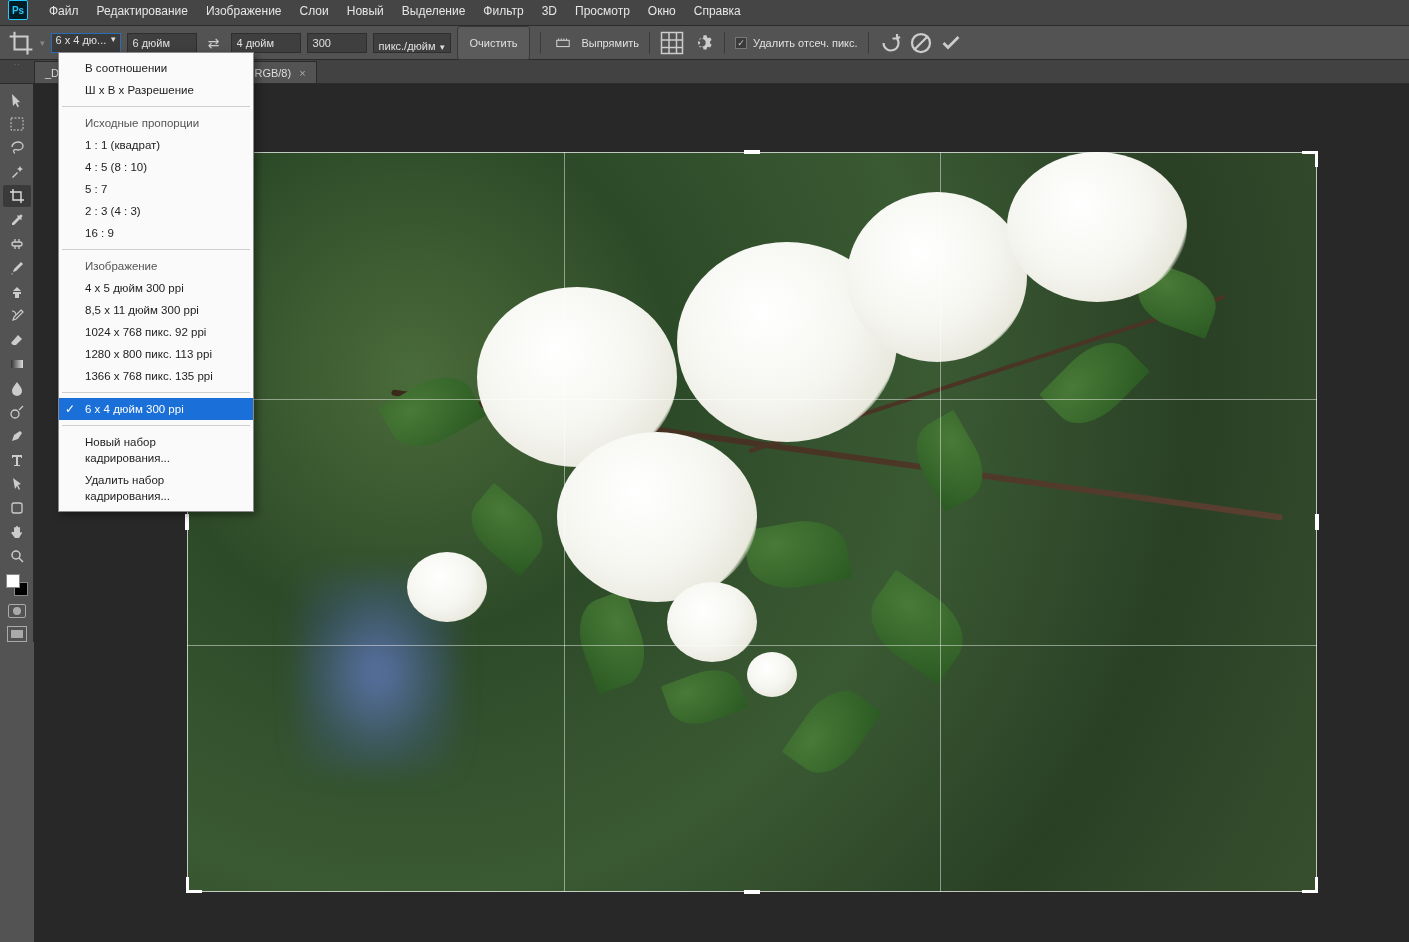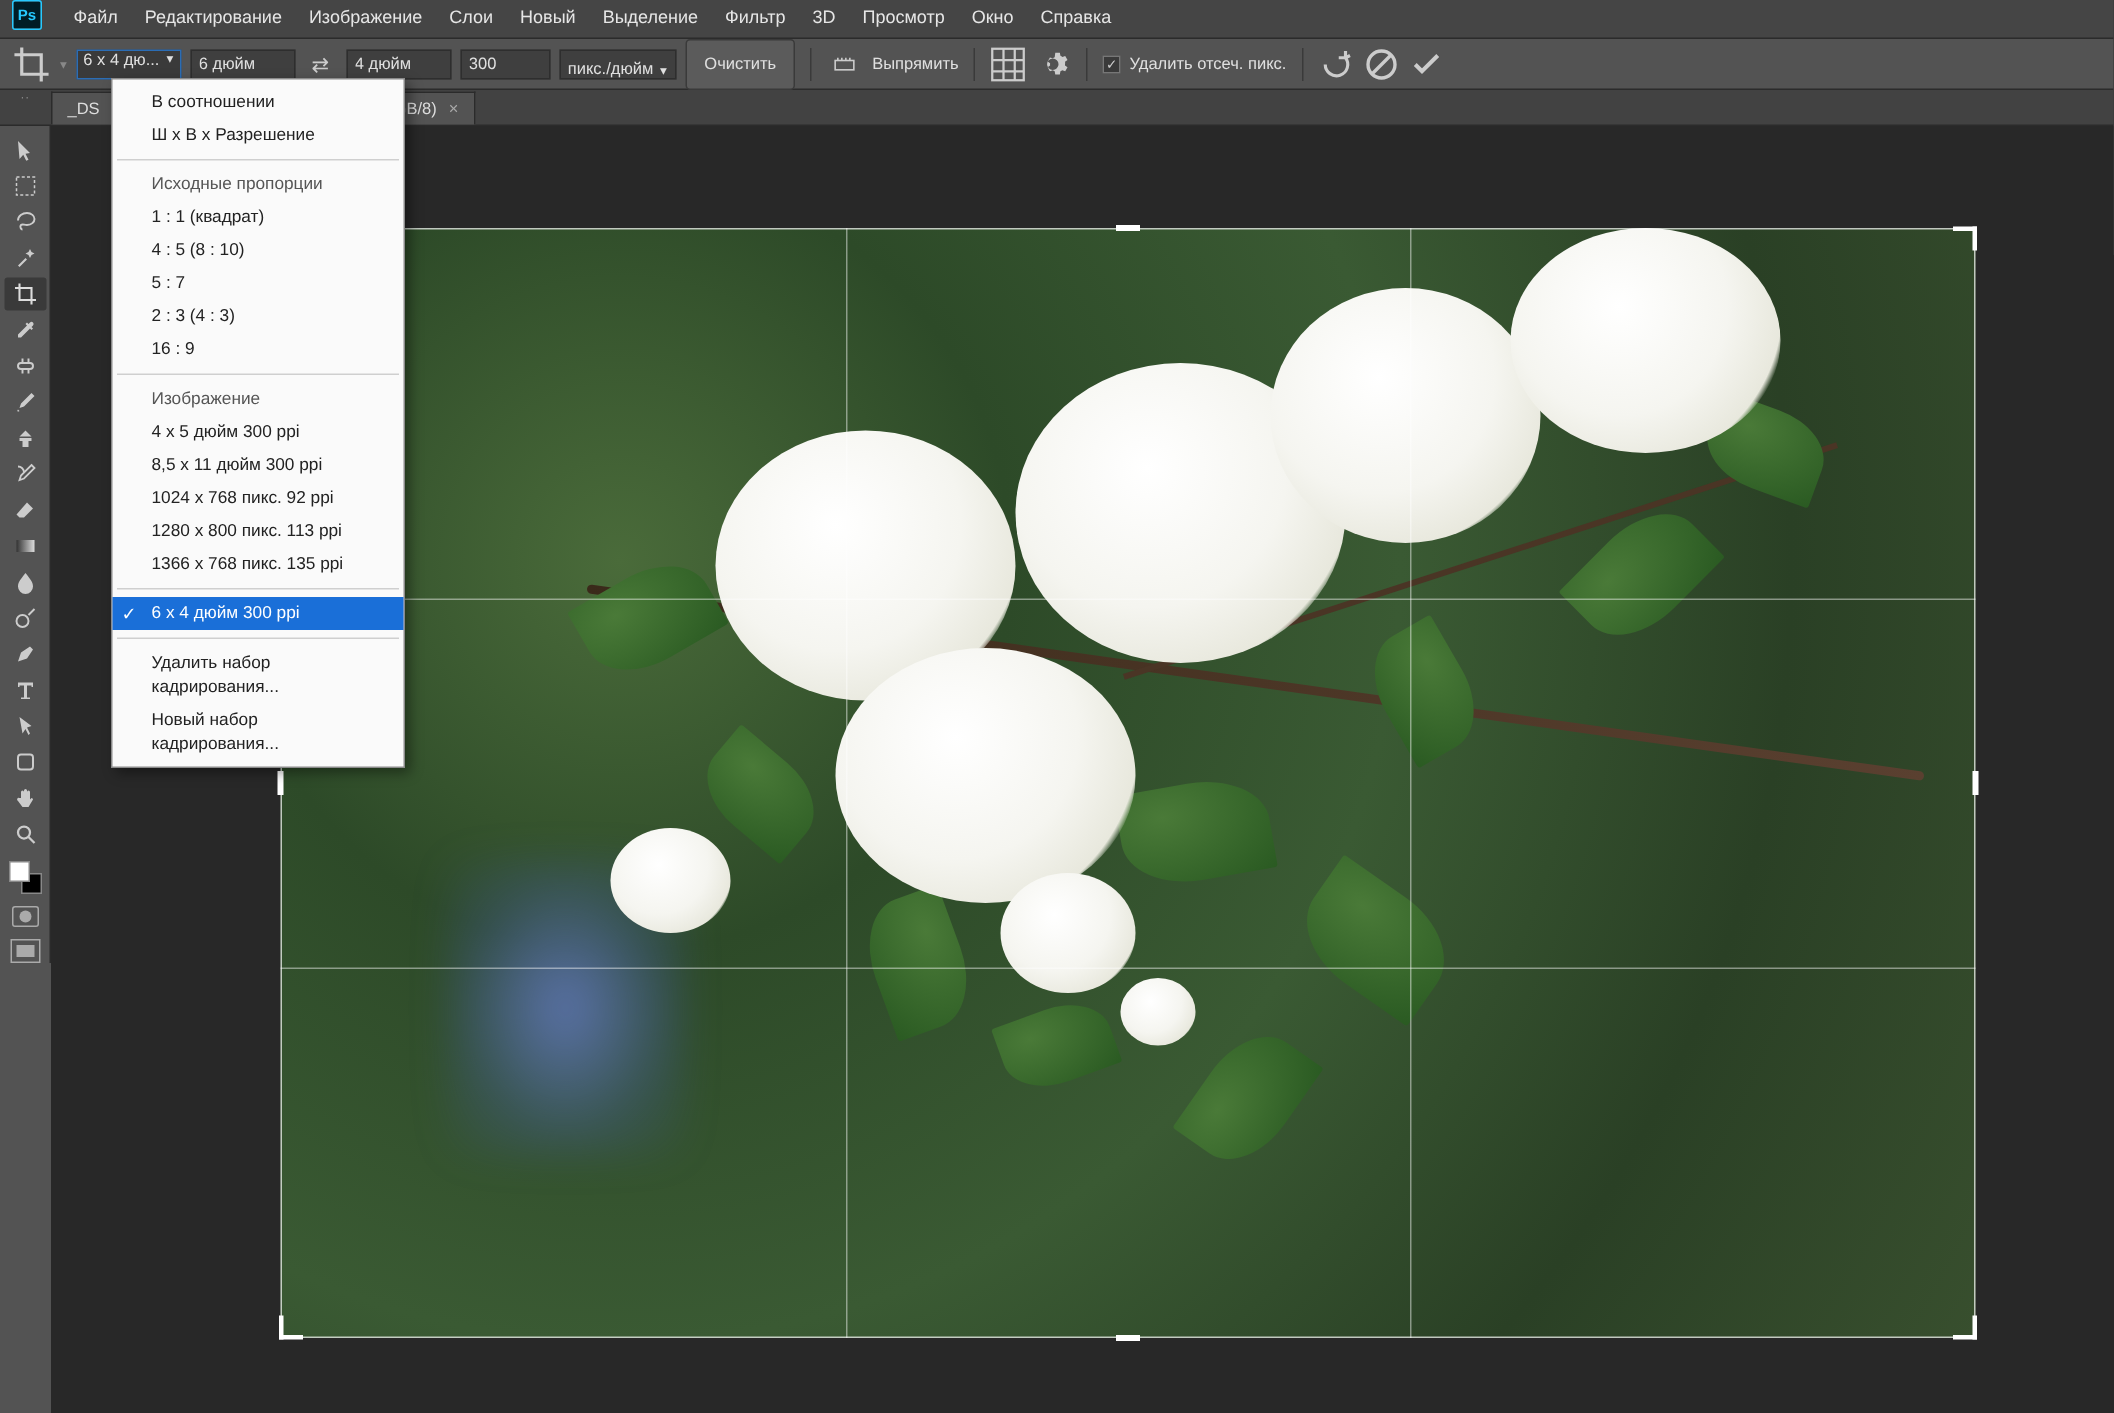--- a/index.html
+++ b/index.html
@@ -82,21 +82,21 @@
 .h-tl { top:-1px; left:-1px; width:16px; height:3px; } .h-tl2 { top:-1px; left:-1px; width:3px; height:16px; }
 .h-tr { top:-1px; right:-1px; width:16px; height:3px; } .h-tr2 { top:-1px; right:-1px; width:3px; height:16px; }
 .h-bl { bottom:-1px; left:-1px; width:16px; height:3px; } .h-bl2 { bottom:-1px; left:-1px; width:3px; height:16px; }
 .h-br { bottom:-1px; right:-1px; width:16px; height:3px; } .h-br2 { bottom:-1px; right:-1px; width:3px; height:16px; }
 .h-tm { top:-2px; left:50%; margin-left:-8px; width:16px; height:4px; }
 .h-bm { bottom:-2px; left:50%; margin-left:-8px; width:16px; height:4px; }
 .h-lm { left:-2px; top:50%; margin-top:-8px; width:4px; height:16px; }
 .h-rm { right:-2px; top:50%; margin-top:-8px; width:4px; height:16px; }
 
 
-.dropdown { position: absolute; left: 74px; top: 52px; width: 196px; background: #fafafa; color: #222; border: 1px solid #8a8a8a; box-shadow: 3px 3px 8px rgba(0,0,0,0.4); z-index: 100; font-size: 11.5px; padding: 4px 0; }
+.dropdown { position: absolute; left: 58px; top: 52px; width: 196px; background: #fafafa; color: #222; border: 1px solid #8a8a8a; box-shadow: 3px 3px 8px rgba(0,0,0,0.4); z-index: 100; font-size: 11.5px; padding: 4px 0; }
 .dd-item { padding: 3px 10px 3px 26px; line-height: 16px; position: relative; }
 .dd-item.header { color: #555; font-weight: normal; }
 .dd-sep { height: 1px; background: #cfcfcf; margin: 5px 3px; }
 .dd-item.selected { background: #1a6fd8; color: #fff; }
 .dd-check { position: absolute; left: 6px; top: 3px; color: #fff; font-size: 12px; }
 </style>
 </head>
 <body>
 
 <div class="menu-bar">
@@ -366,15 +366,15 @@
   <div class="dd-item">8,5 x 11 дюйм 300 ppi</div>
   <div class="dd-item">1024 x 768 пикс. 92 ppi</div>
   <div class="dd-item">1280 x 800 пикс. 113 ppi</div>
   <div class="dd-item">1366 x 768 пикс. 135 ppi</div>
   <div class="dd-sep"></div>
   <div class="dd-item selected">
     <span class="dd-check">✓</span>
     <span>6 x 4 дюйм 300 ppi</span>
   </div>
   <div class="dd-sep"></div>
+  <div class="dd-item">Новый набор кадрирования...</div>
   <div class="dd-item">Удалить набор кадрирования...</div>
-  <div class="dd-item">Новый набор кадрирования...</div>
 </div>
 
 </body></html>

